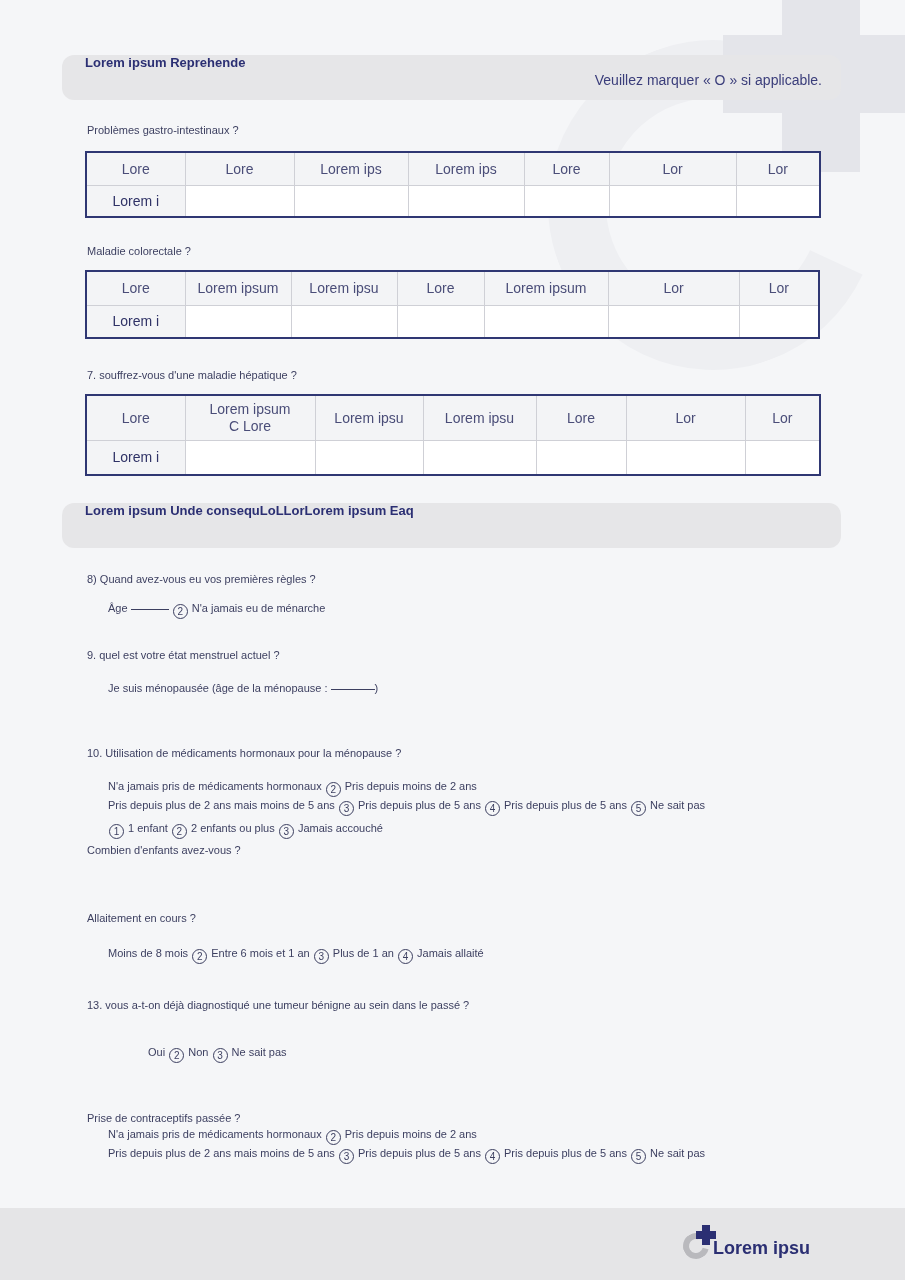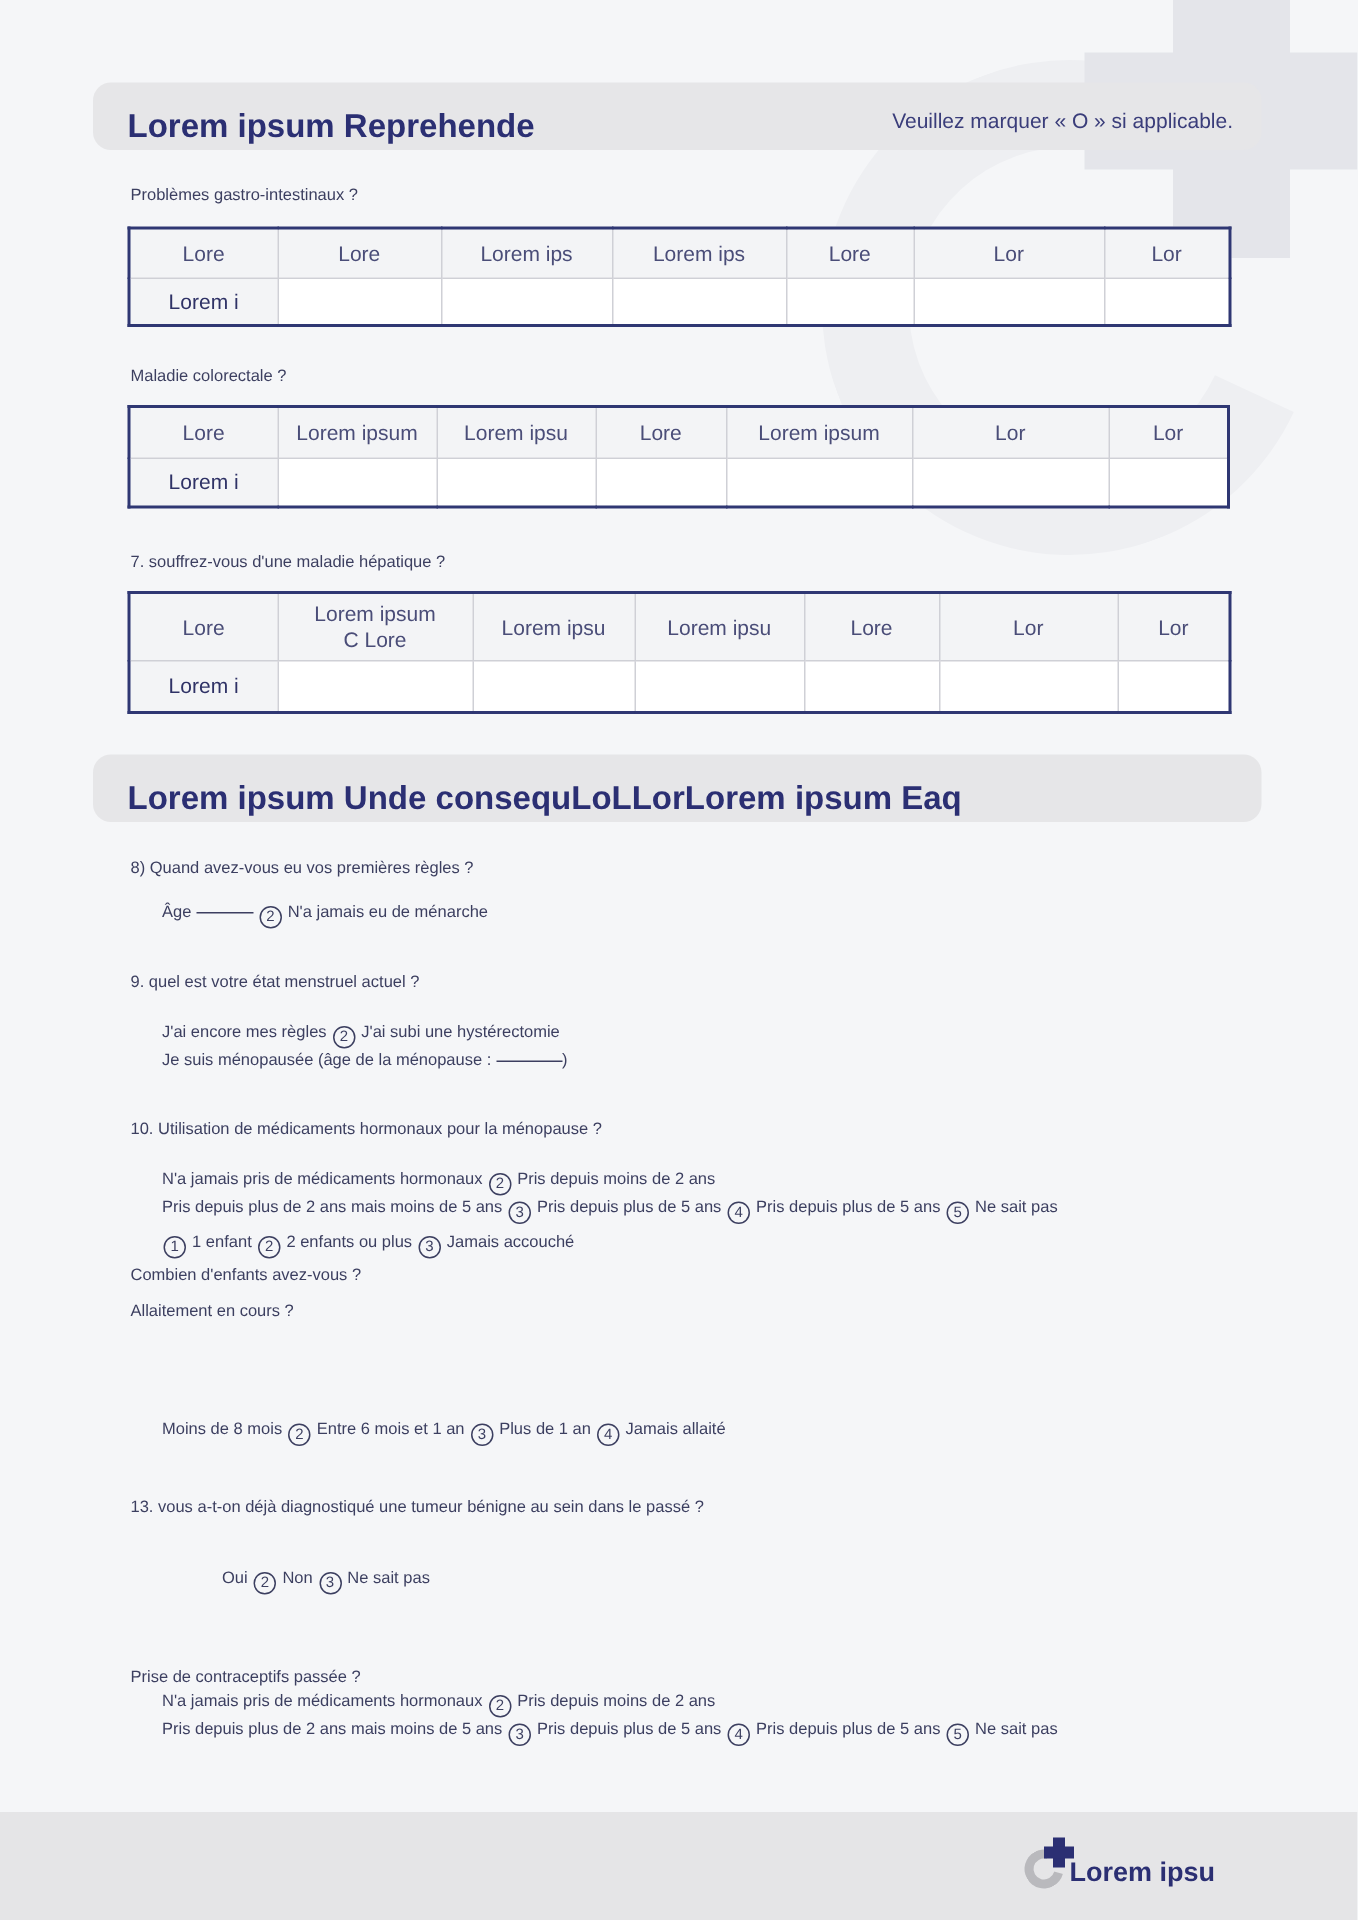--- a/index.html
+++ b/index.html
@@ -17,22 +17,22 @@
     .wm-ring {
       position: absolute; left: 548px; top: 40px; width: 330px; height: 330px;
       border-radius: 50%; border: 58px solid #eeeff2; border-right-color: transparent;
       transform: rotate(-20deg);
     }
     .section-bar {
       position: absolute; left: 62px; width: 779px; height: 45px;
       background: #e6e6e8; border-radius: 12px;
     }
     .section-title {
-      position: absolute; left: 23px; top: 16px;
-      font-size: 22px; font-weight: bold; color: #2b2f73;
+      position: absolute; left: 23px; top: 0;
+      font-size: 13px; font-weight: bold; color: #2b2f73;
     }
     .section-note {
       position: absolute; right: 19px; top: 17px;
       font-size: 14px; color: #3a3d7a;
     }
     .q-label {
       position: absolute; left: 87px; font-size: 11px; color: #3c3f60;
     }
     .q-table {
       position: absolute; left: 85px; border-collapse: collapse;
@@ -157,25 +157,20 @@
 <div class="answers" style="top:600px;">
   <span>Âge</span>
   <span class="blank" style="width:38px;"></span>
   <span class="num">2</span>
   <span>N'a jamais eu de ménarche</span>
 </div>
 
 <div class="q-label" style="top:649px;">9. quel est votre état menstruel actuel ?</div>
 <div class="answers" style="top:680px;">
   <div>
-    <span>J'ai encore mes règles</span>
-    <span class="num">2</span>
-    <span>J'ai subi une hystérectomie</span>
-  </div>
-  <div>
     <span>Je suis ménopausée (âge de la ménopause :</span>
     <span class="blank" style="width:44px;"></span><span>)</span>
   </div>
 </div>
 
 <div class="q-label" style="top:747px;">10. Utilisation de médicaments hormonaux pour la ménopause ?</div>
 <div class="answers" style="top:778px;">
   <div>
     <span>N'a jamais pris de médicaments hormonaux</span>
     <span class="num">2</span>
@@ -195,21 +190,21 @@
 <div class="q-label" style="top:844px;">Combien d'enfants avez-vous ?</div>
 <div class="answers" style="top:820px;">
   <span class="num">1</span>
   <span>1 enfant</span>
   <span class="num">2</span>
   <span>2 enfants ou plus</span>
   <span class="num">3</span>
   <span>Jamais accouché</span>
 </div>
 
-<div class="q-label" style="top:868px;">Allaitement en cours ?</div>
+<div class="q-label" style="top:912px;">Allaitement en cours ?</div>
 <div class="answers" style="top:945px;">
   <span>Moins de 8 mois</span>
   <span class="num">2</span>
   <span>Entre 6 mois et 1 an</span>
   <span class="num">3</span>
   <span>Plus de 1 an</span>
   <span class="num">4</span>
   <span>Jamais allaité</span>
 </div>
 

